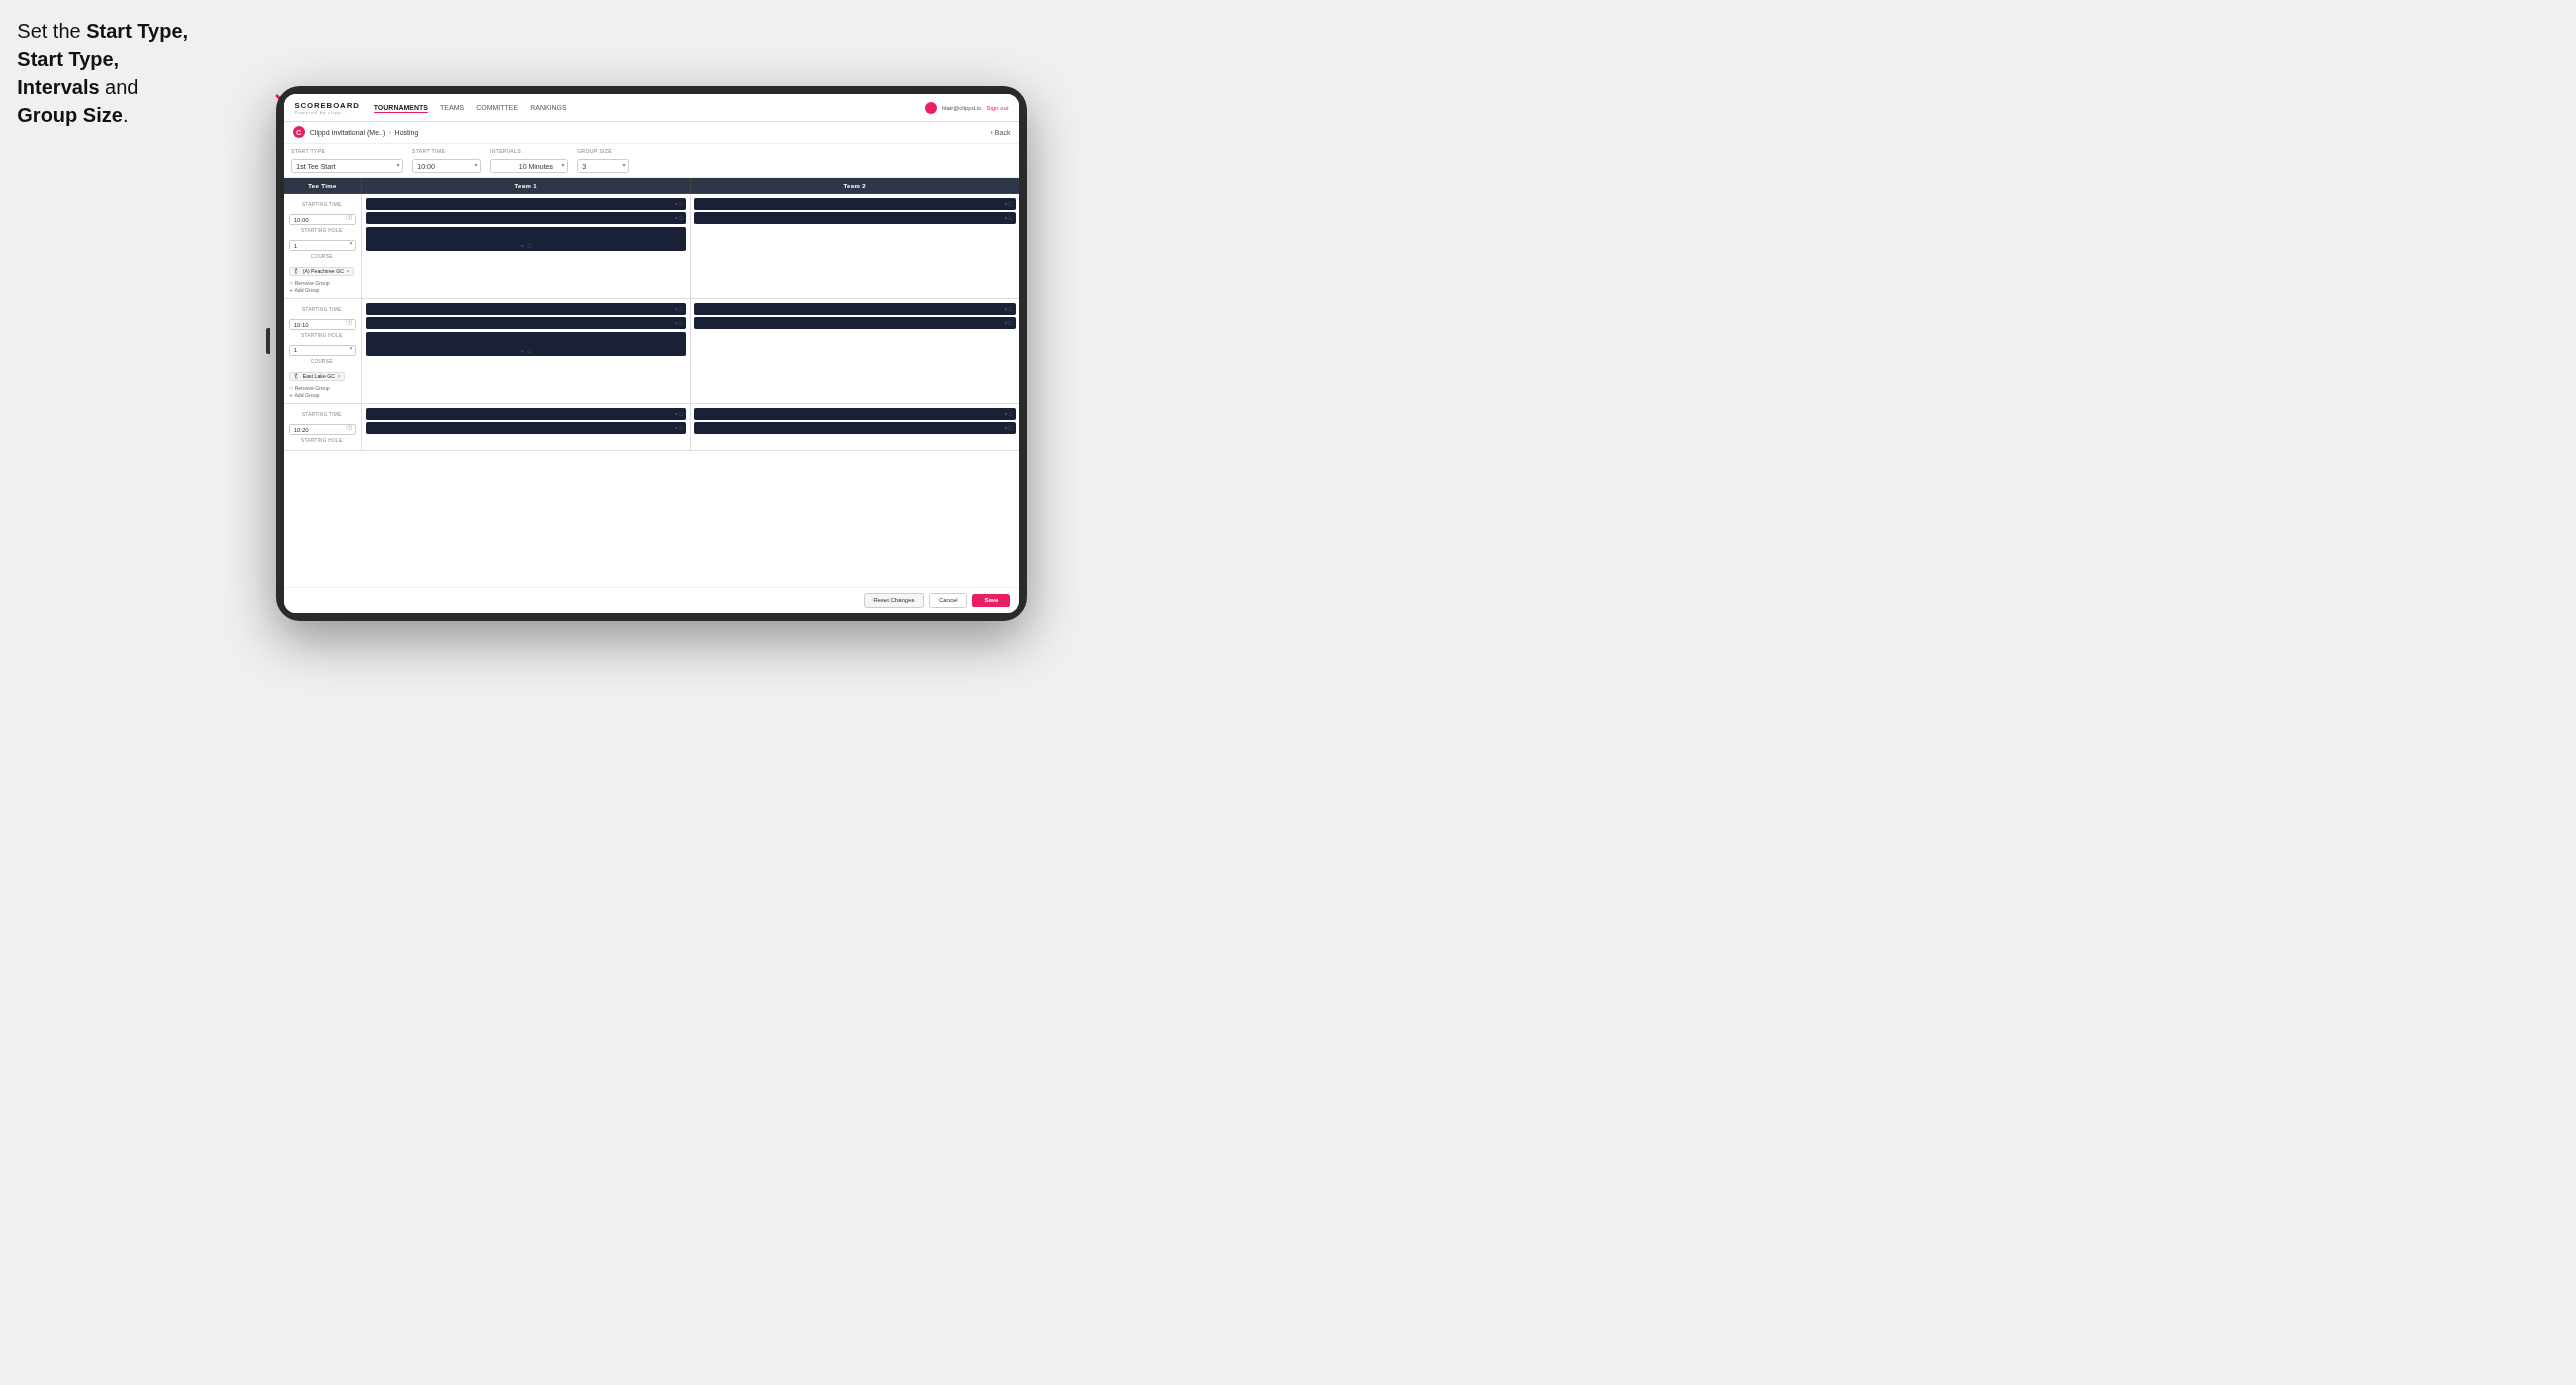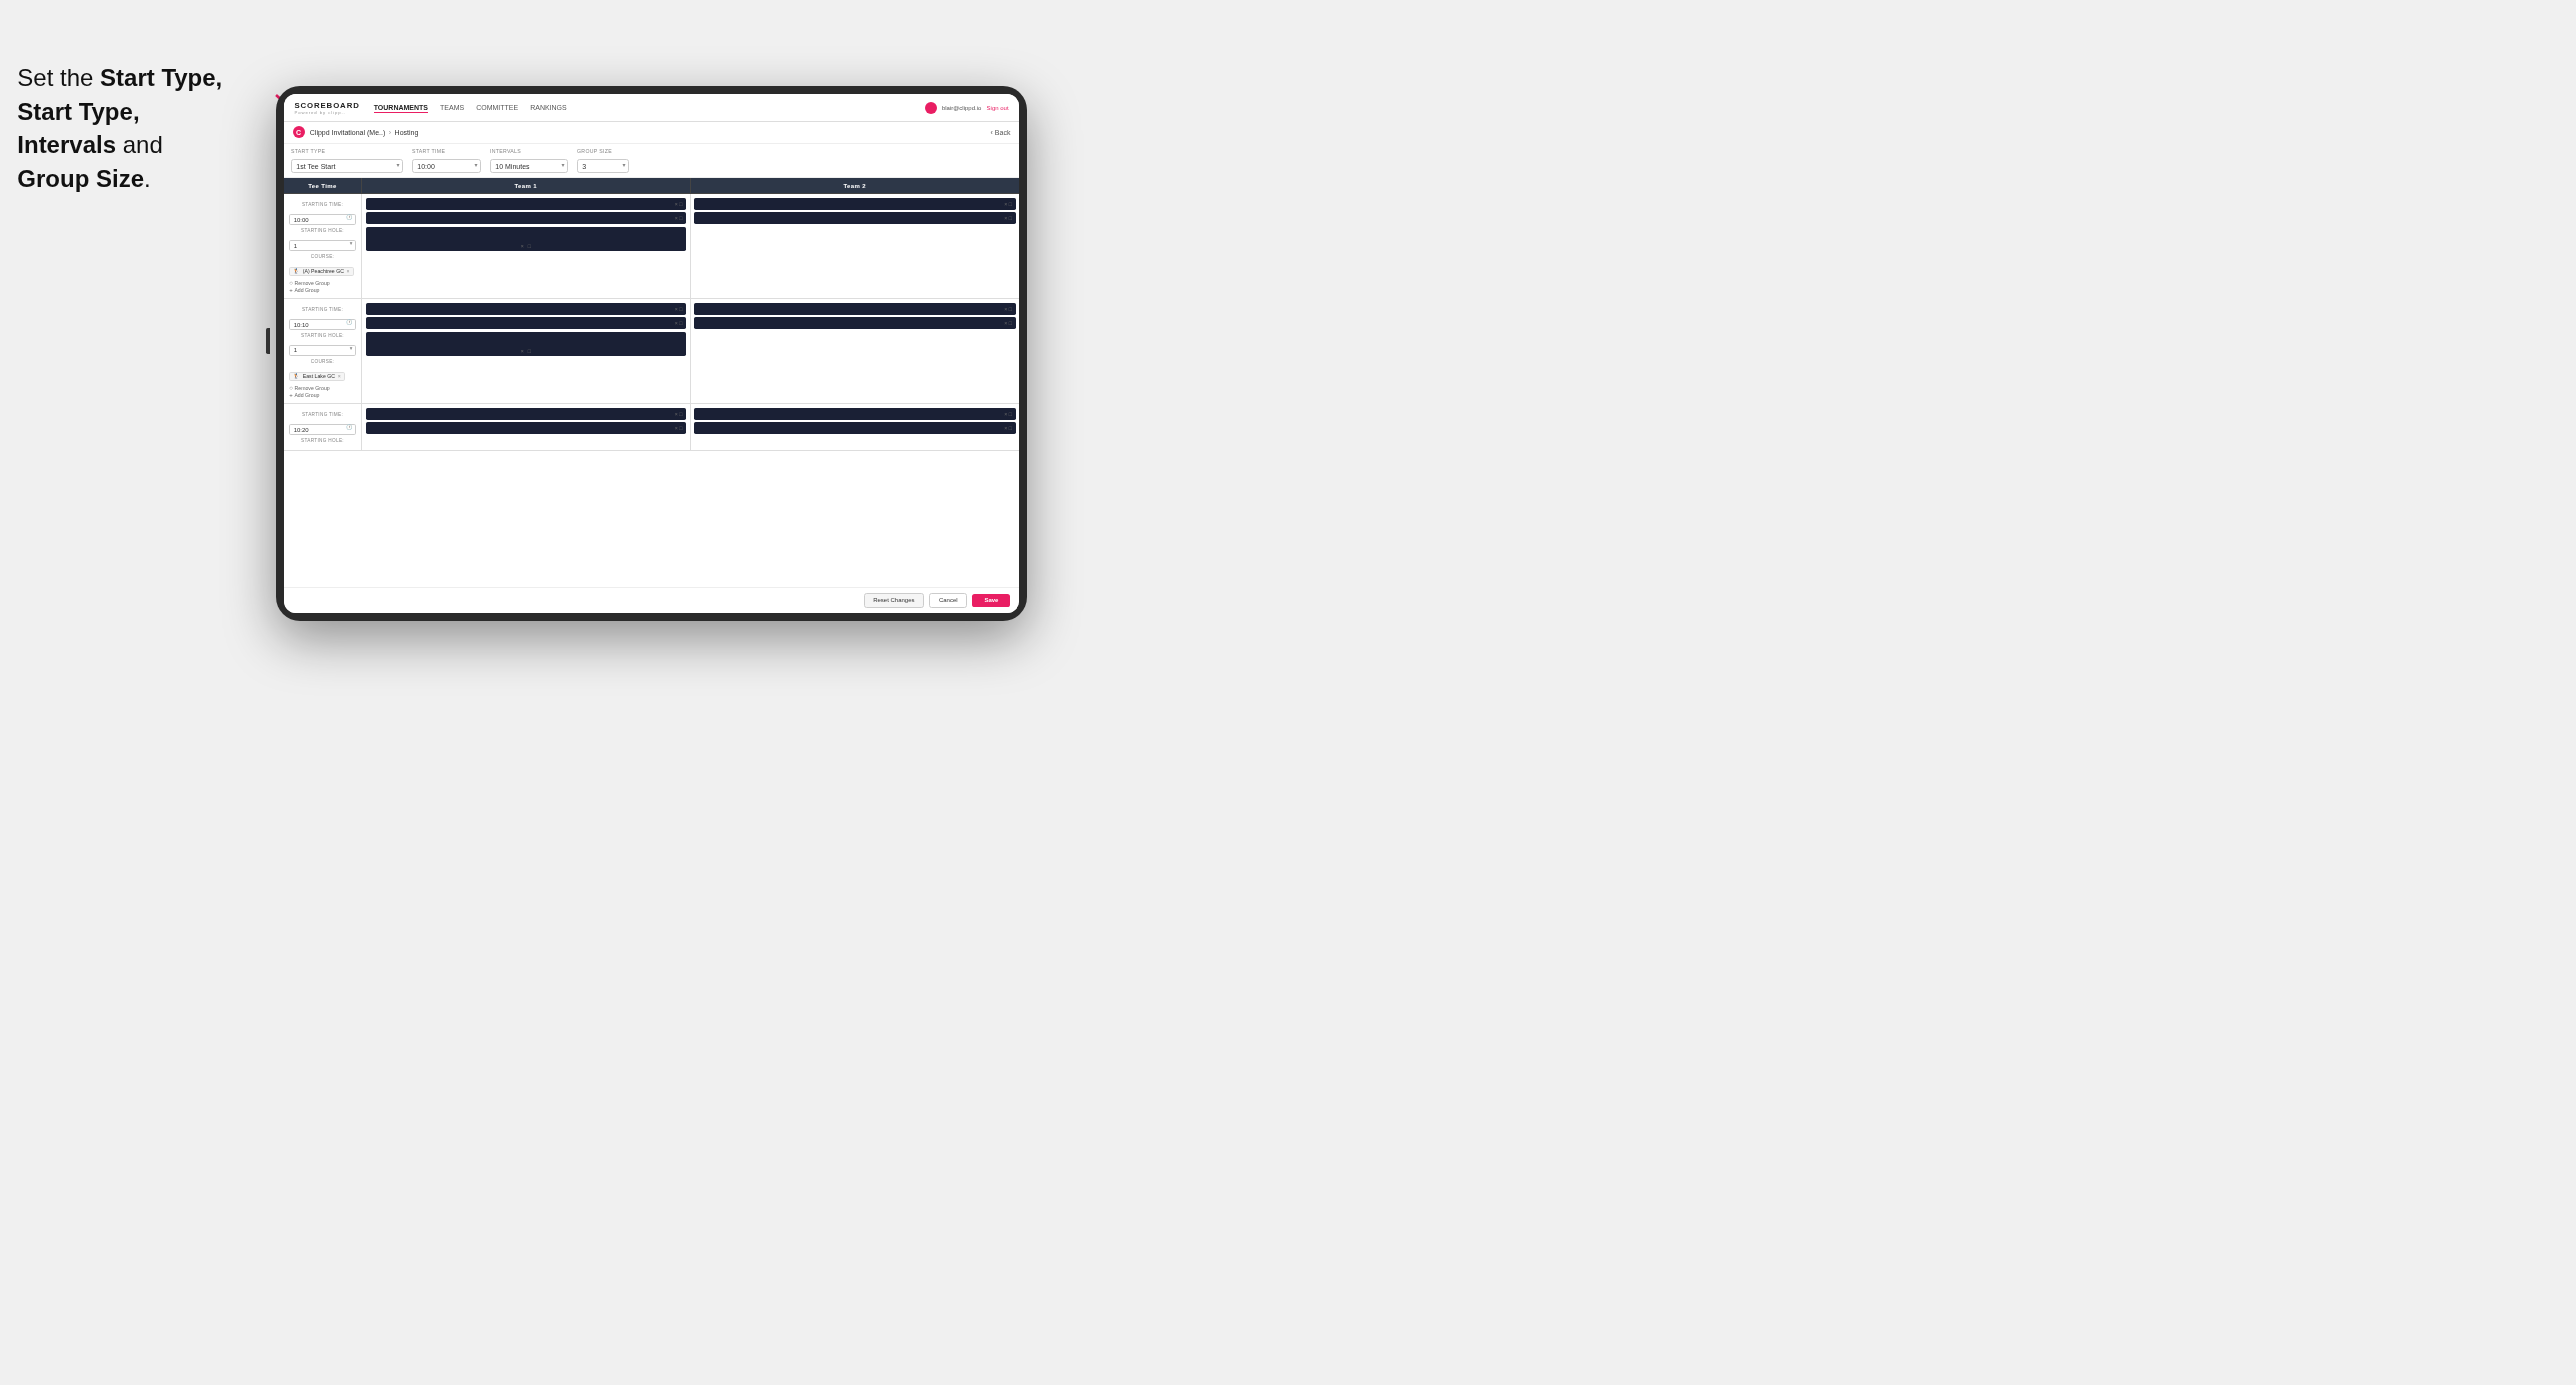--- a/index.html
+++ b/index.html
@@ -11,24 +11,23 @@
       position: relative;
       overflow: hidden;
     }
 
     
     .instruction-area {
       position: absolute;
       left: 17.3px;
       top: 17.3px;
       width: 259px;
-      font-size: 24px;
+      font-size: 20px;
       line-height: 1.4;
       color: #111;
-      margin-top: 44px;
     }
     .instruction-area .bold { font-weight: 900; }
 
     
     .tablet-frame {
       position: absolute;
       left: 276px;
       top: 86px;
       width: 751px;
       height: 535px;
@@ -177,21 +176,21 @@
       position: absolute;
       right: 3.5px;
       top: 50%;
       transform: translateY(-50%);
       font-size: 6px;
       color: #888;
       pointer-events: none;
     }
     .start-type-select { width: 112px; }
     .start-time-select { width: 69px; }
-    .intervals-select { width: 78px; }
+    .intervals-select { width: 78px; text-align: right; }
     .group-size-select { width: 52px; }
 
     
     .main-content {
       flex: 1;
       overflow-y: auto;
       background: #fff;
     }
 
     

